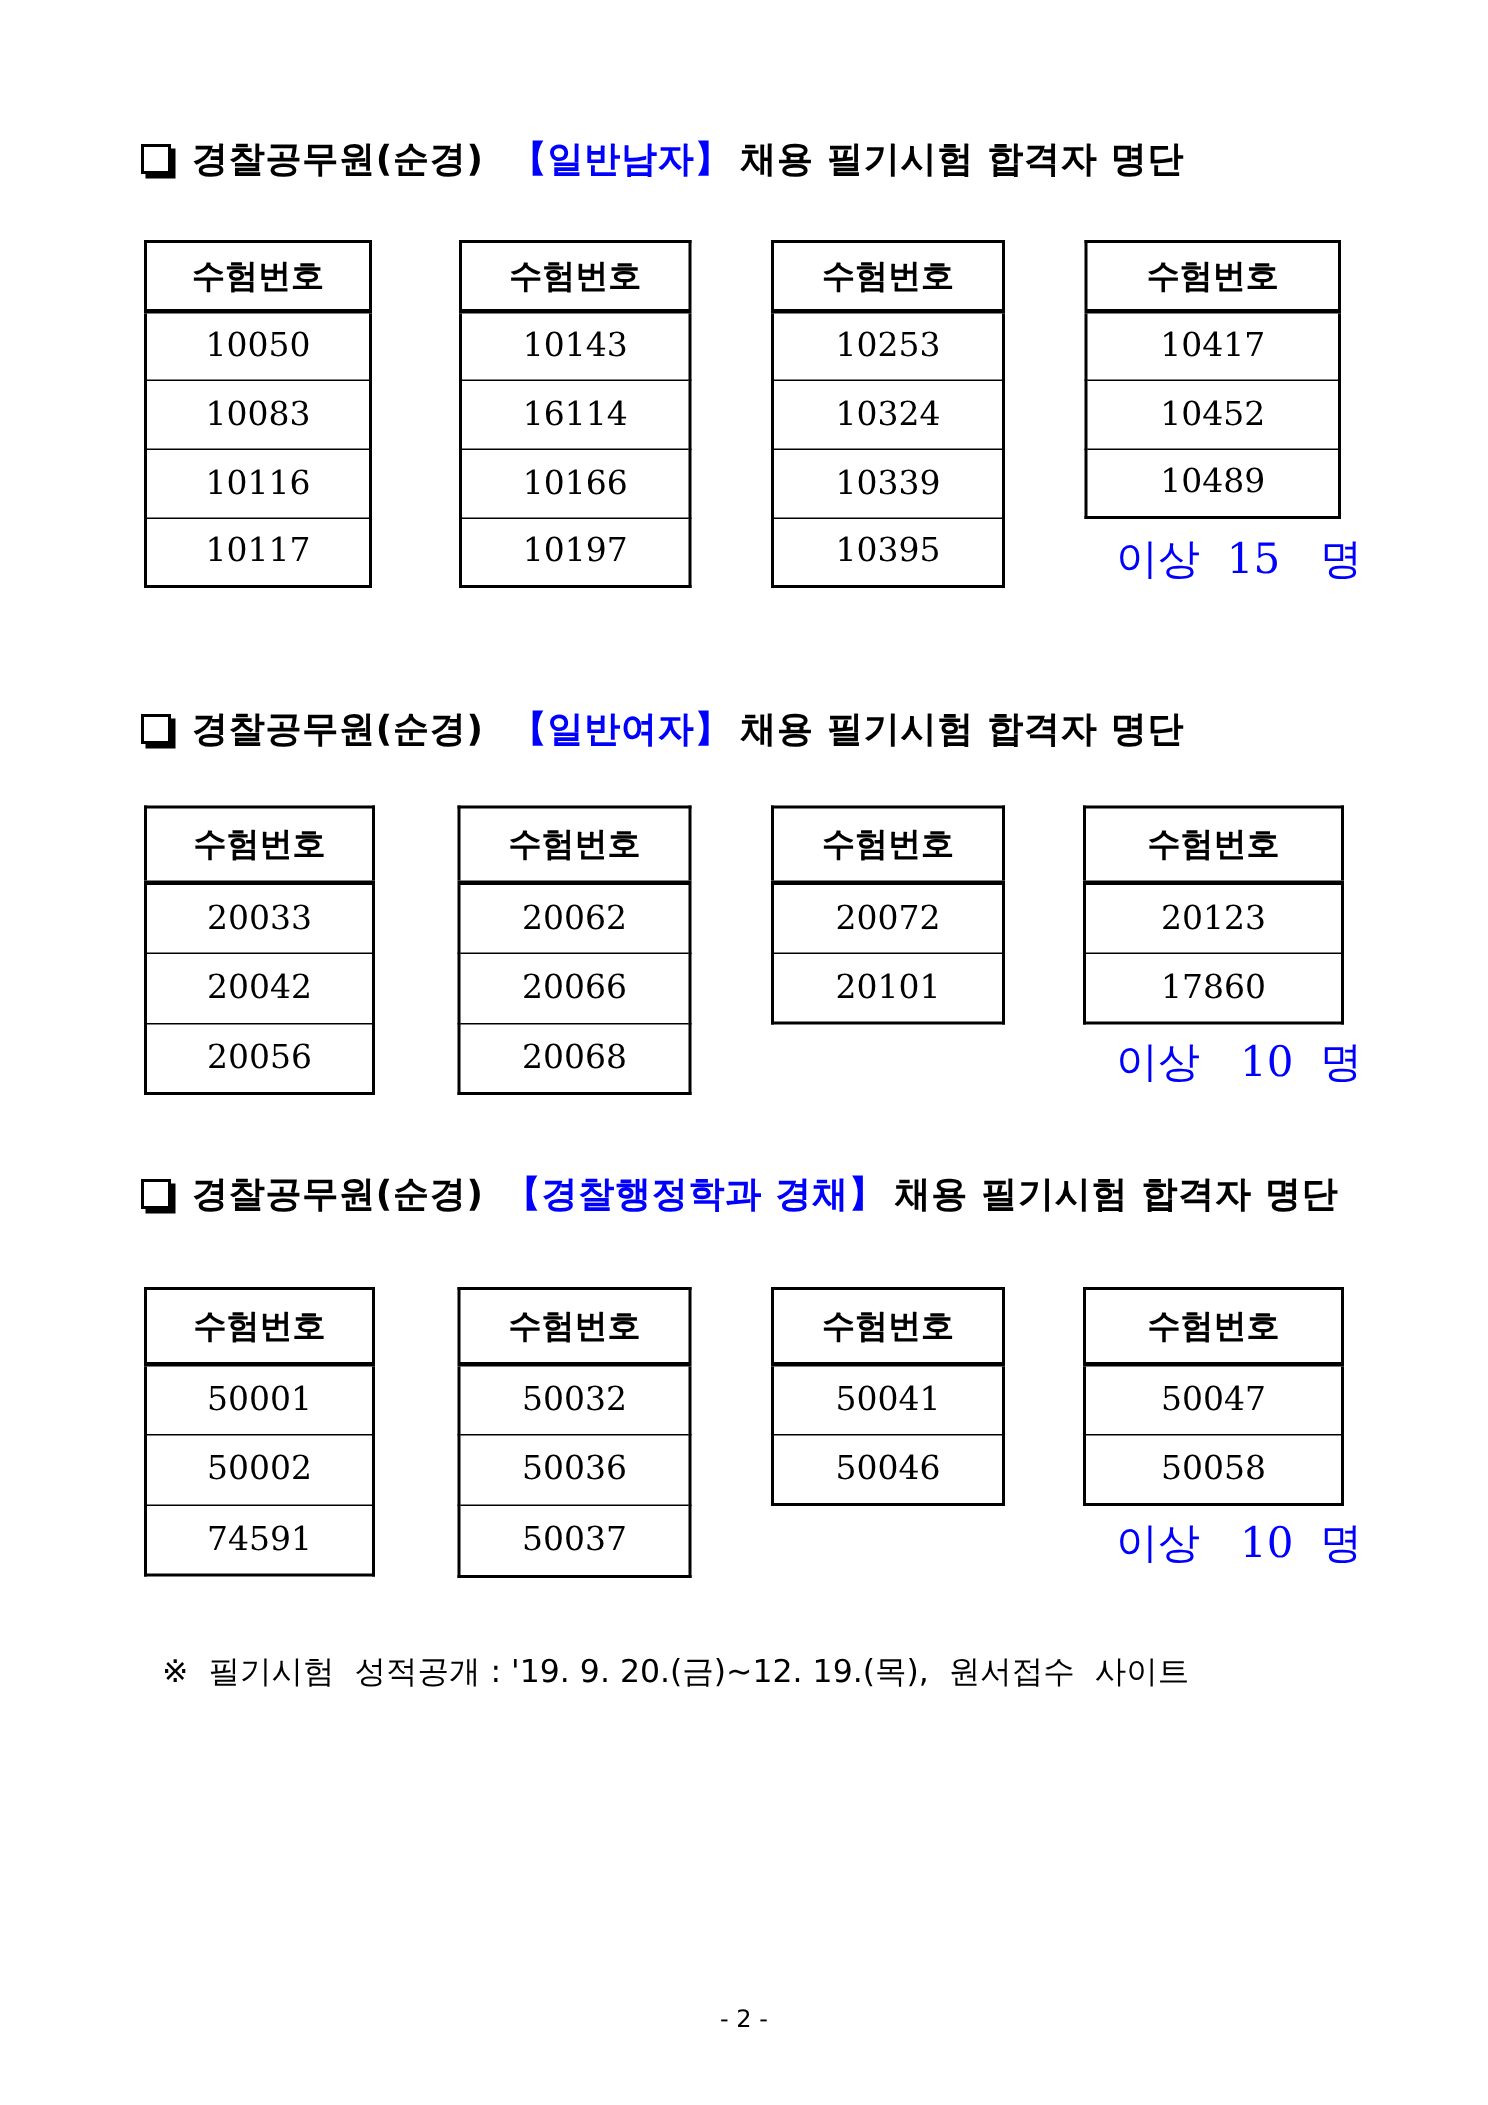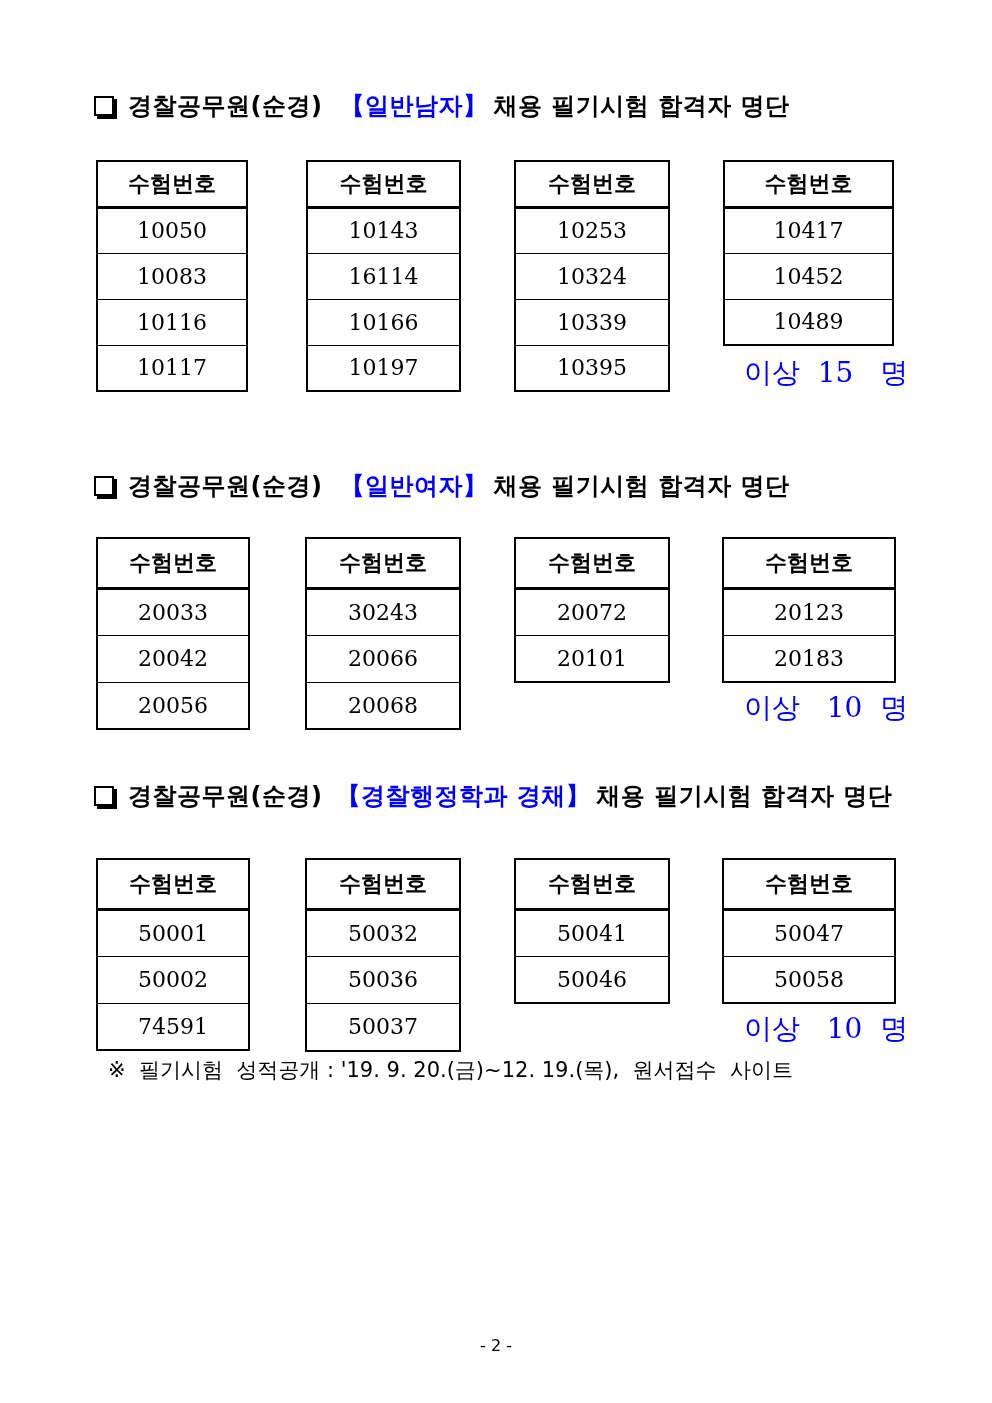--- a/index.html
+++ b/index.html
@@ -11,21 +11,21 @@
               background: #fff; box-shadow: 3px 3px 0 #000; margin-right: 14px; box-sizing: border-box; }
   .hl { color: #0000ff; }
   .tbl { position: absolute; border-collapse: collapse; }
   .tbl th, .tbl td { border: 1px solid #000; text-align: center; padding: 0; }
   .tbl th { font-family: "DejaVu Sans", sans-serif; font-weight: bold; font-size: 22px;
             border-bottom: 3px solid #000; }
   .tbl td { font-family: "DejaVu Serif", serif; font-size: 22px; }
   .tbl { border: 2px solid #000; }
   .count { position: absolute; color: #0000ff; font-family: "DejaVu Serif", serif; font-size: 28px;
            white-space: pre; }
-  .note { position: absolute; left: 108px; top: 1056px; font-size: 21px; white-space: pre; }
+  .note { position: absolute; left: 108px; top: 1100px; font-size: 21px; white-space: pre; }
   .page-num { position: absolute; left: 0; width: 992px; top: 1336px; text-align: center;
               font-size: 16px; white-space: pre; }
 </style>
 </head>
 <body>
 
 <div class="section-title" style="top:90px;">
   <span class="checkbox"></span>
   <span>경찰공무원(순경)</span>
   <span style="display:inline-block;width:18px"></span>
@@ -133,21 +133,21 @@
         <td>20056</td>
       </tr>
 </tbody>
   </table>
 <table class="tbl" style="left:305px;top:537px;width:156px;">
   <tbody>
       <tr style="height:50px">
         <th>수험번호</th>
       </tr>
   <tr style="height:47px">
-        <td>30243</td>
+        <td>20062</td>
       </tr>
   <tr style="height:47px">
         <td>20066</td>
       </tr>
   <tr style="height:47px">
         <td>20068</td>
       </tr>
 </tbody>
   </table>
 <table class="tbl" style="left:514px;top:537px;width:156px;">
@@ -165,21 +165,21 @@
   </table>
 <table class="tbl" style="left:722px;top:537px;width:174px;">
   <tbody>
       <tr style="height:50px">
         <th>수험번호</th>
       </tr>
   <tr style="height:47px">
         <td>20123</td>
       </tr>
   <tr style="height:47px">
-        <td>20183</td>
+        <td>17860</td>
       </tr>
 </tbody>
   </table>
 <div class="count" style="left:744px;top:689px;">이상   10  명</div>
 
 <div class="section-title" style="top:780px;">
   <span class="checkbox"></span>
   <span>경찰공무원(순경)</span>
   <span style="display:inline-block;width:14px"></span>
   <span class="hl">【경찰행정학과 경채】</span>

